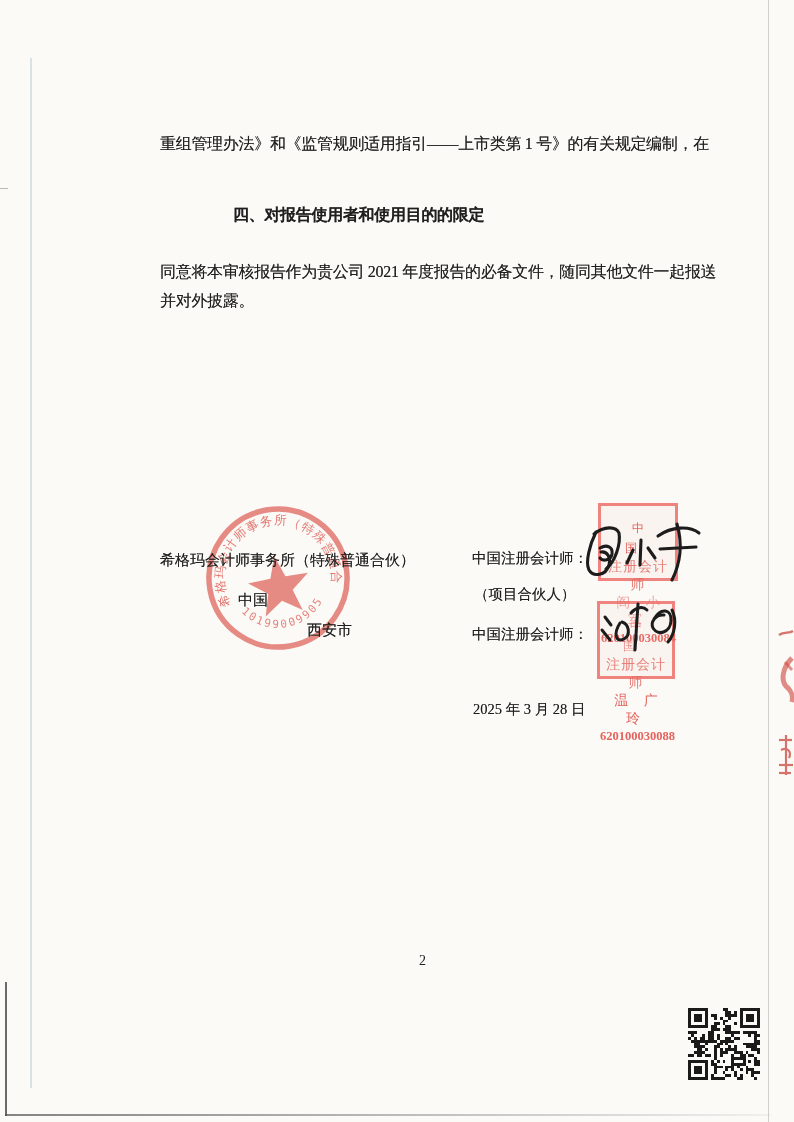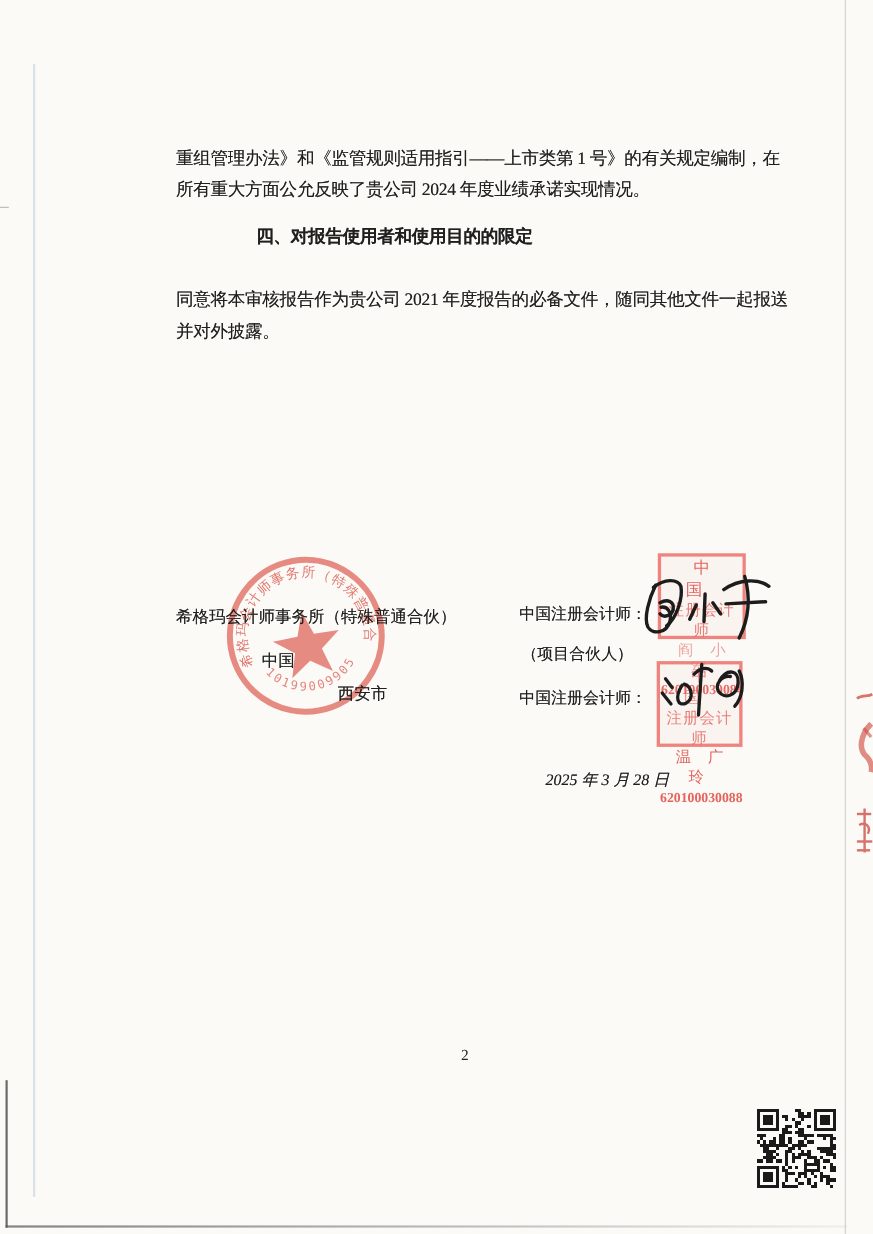--- a/index.html
+++ b/index.html
@@ -26,41 +26,40 @@
   
   .vline{position:absolute;}
   .seal-circ{position:absolute;left:203px;top:503px;width:150px;height:150px;z-index:3;}
   .rect-stamp{
     position:absolute;width:80px;box-sizing:border-box;z-index:4;
     border:3px solid rgba(236,111,104,.85);
     background:rgba(248,196,192,.10);
     text-align:center;color:#e4635c;
     font-family:"Liberation Serif","DejaVu Serif",serif;
   }
-  .rect-stamp .r1{font-size:15px;letter-spacing:14px;text-indent:14px;line-height:20px;margin-top:1px;}
+  .rect-stamp .r1{font-size:12px;letter-spacing:14px;text-indent:14px;line-height:20px;margin-top:12px;}
   .rect-stamp .r2{font-size:14px;letter-spacing:1px;line-height:18px;opacity:.8;}
   .rect-stamp .r3{font-size:14px;letter-spacing:6px;text-indent:6px;line-height:18px;}
   .rect-stamp .r4{font-size:12.5px;letter-spacing:0;line-height:17px;font-weight:bold;}
   .sig{position:absolute;z-index:6;}
   .frag{position:absolute;z-index:2;}
   .qr{position:absolute;left:688px;top:1008px;width:72px;height:72px;}
 </style>
 </head>
 <body>
 
 <div class="scan">
 
   <div class="vline" style="left:30px;top:58px;width:2px;height:1030px;background:rgba(165,185,210,.40);"></div>
   <div class="vline" style="left:768px;top:0;width:1px;height:1122px;background:rgba(130,130,130,.35);"></div>
   <div class="vline" style="left:5px;top:982px;width:2px;height:134px;background:rgba(70,70,70,.8);"></div>
   <div class="vline" style="left:5px;top:1114px;width:765px;height:2px;background:linear-gradient(to right,rgba(80,80,80,.7),rgba(180,180,180,.15));"></div>
   <div class="vline" style="left:0;top:188px;width:8px;height:1px;background:rgba(120,120,120,.5);"></div>
 
   <div class="txt" style="left:160px;top:134px;">重组管理办法》和《监管规则适用指引——上市类第 1 号》的有关规定编制，在</div>
-  <div class="txt" style="left:160px;top:162px;">所有重大方面公允反映了贵公司 2024 年度业绩承诺实现情况。</div>
 
   <div class="txt heading" style="left:193px;top:205px;margin-left:40px;">四、对报告使用者和使用目的的限定</div>
 
   <div class="txt" style="left:160px;top:262px;">同意将本审核报告作为贵公司 2021 年度报告的必备文件，随同其他文件一起报送</div>
   <div class="txt" style="left:160px;top:291px;">并对外披露。</div>
 
   <div class="txt firm" style="left:160px;top:551px;">希格玛会计师事务所（特殊普通合伙）</div>
   <div class="txt firm" style="left:238px;top:591px;">中国</div>
   <div class="txt firm" style="left:307px;top:621px;">西安市</div>
 
@@ -77,21 +76,21 @@
       </text>
       <text font-size="11" fill="#dd5a50" letter-spacing="2.2" opacity="0.9" font-family="&quot;DejaVu Sans Mono&quot;,monospace">
         <textPath href="#arcBot">10199009905</textPath>
       </text>
     </g>
   </svg>
 
   <div class="txt small" style="left:472px;top:549px;">中国注册会计师：</div>
   <div class="txt small" style="left:474px;top:585px;">（项目合伙人）</div>
   <div class="txt small" style="left:472px;top:625px;">中国注册会计师：</div>
-  <div class="txt small" style="left:496px;top:700px;font-style:italic;">2025 年 3 月 28 日</div>
+  <div class="txt small" style="left:473px;top:700px;">2025 年 3 月 28 日</div>
 
   <div class="rect-stamp" style="left:598px;top:503px;height:78px;">
     <div class="r1">中 国</div>
     <div class="r2">注册会计师</div>
     <div class="r3" style="opacity:.55;">阎 小 军</div>
     <div class="r4">620100030084</div>
   </div>
 
   <svg class="sig" style="left:582px;top:518px;" width="122" height="66" viewBox="0 0 122 66">
     <g fill="none" stroke="#1c1c1c" stroke-width="3.1" stroke-linecap="round" stroke-linejoin="round">

